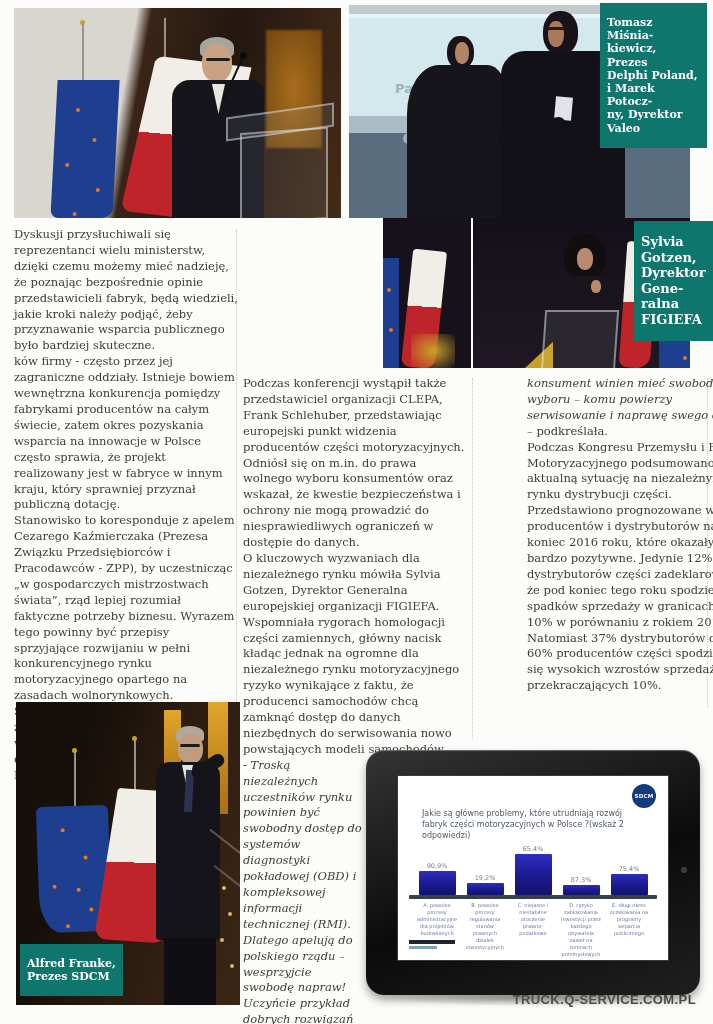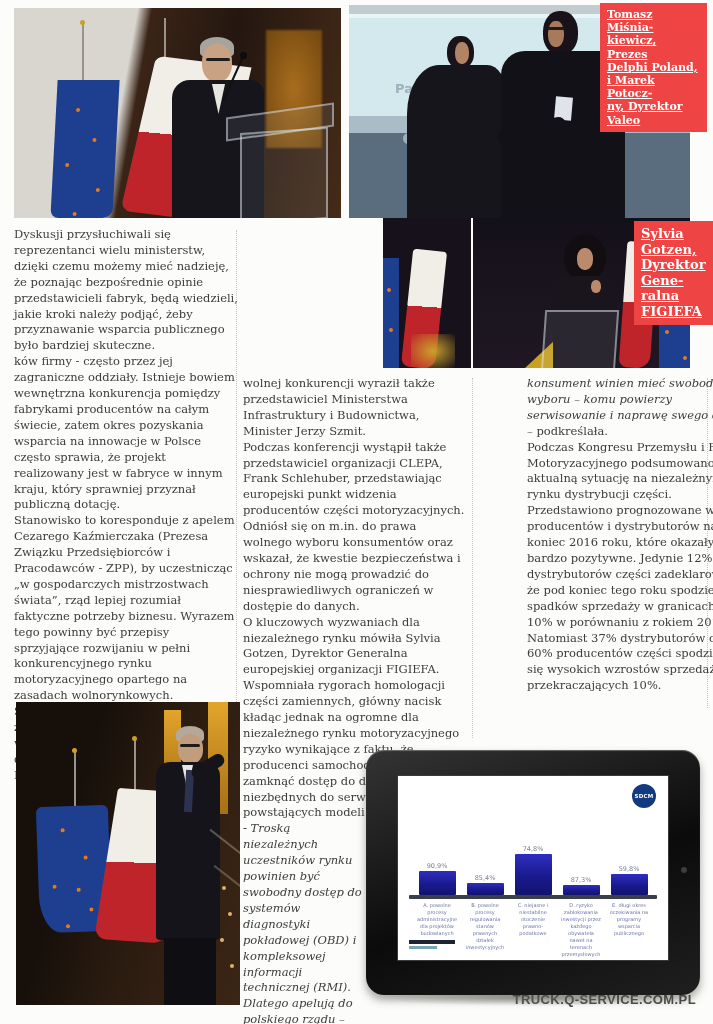--- a/index.html
+++ b/index.html
@@ -22,22 +22,22 @@
   .stars{position:absolute;width:4px;height:4px;border-radius:50%;background:#e07b20;}
   .pole{position:absolute;width:2px;background:#9a938a;}
   .finial{position:absolute;width:5px;height:5px;border-radius:50%;background:#caa02a;}
   
   .head{position:absolute;border-radius:46%;}
   .suit{position:absolute;background:#16151b;}
   .glasses{position:absolute;height:3px;background:#1c1c1c;border-radius:2px;}
   
   .glass{position:absolute;border:2px solid rgba(225,232,240,.5);background:rgba(190,205,220,.10);}
   
-  .cap{position:absolute;background:#ef4444;color:#fff;font:bold 11px/1.2 "DejaVu Serif",serif;
-       padding:5px 7px;white-space:pre-line;z-index:5;text-decoration:underline;}
+  .cap{position:absolute;background:#0f766e;color:#fff;font:bold 11px/1.2 "DejaVu Serif",serif;
+       padding:13px 7px;white-space:pre-line;z-index:5;}
   .cap-fold{clip-path:polygon(0 34%,24% 0,100% 0,100% 100%,0 100%);padding-top:9px;}
   
   .col{position:absolute;font-size:11.5px;line-height:15.9px;text-align:left;}
   .col p{margin:0;}
   .col .quote{font-style:italic;}
   .heading{font-weight:bold;margin-top:14px !important;margin-bottom:2px !important;letter-spacing:.2px;}
   .sep{position:absolute;border-left:1px dotted #c6c6c2;width:0;}
   
   .tablet{position:absolute;left:366px;top:750px;width:334px;height:245px;border-radius:18px;
           background:linear-gradient(160deg,#343434,#0b0b0b 55%,#1f1f1f);
@@ -153,21 +153,20 @@
   <div class="sep" style="left:707px;top:378px;height:330px;"></div>
 
   <div class="col" style="left:14px;top:227px;width:224px;">
     <p>Dyskusji przysłuchiwali się reprezentanci wielu ministerstw, dzięki czemu możemy mieć nadzieję, że poznając bezpośrednie opinie przedstawicieli fabryk, będą wiedzieli, jakie kroki należy podjąć, żeby przyznawanie wsparcia publicznego było bardziej skuteczne.</p>
     <p>ków firmy - często przez jej zagraniczne oddziały. Istnieje bowiem wewnętrzna konkurencja pomiędzy fabrykami producentów na całym świecie, zatem okres pozyskania wsparcia na innowacje w Polsce często sprawia, że projekt realizowany jest w fabryce w innym kraju, który sprawniej przyznał publiczną dotację.</p>
     <p>Stanowisko to koresponduje z apelem Cezarego Kaźmierczaka (Prezesa Związku Przedsiębiorców i Pracodawców - ZPP), by uczestnicząc „w gospodarczych mistrzostwach świata”, rząd lepiej rozumiał faktyczne potrzeby biznesu. Wyrazem tego powinny być przepisy sprzyjające rozwijaniu w pełni konkurencyjnego rynku motoryzacyjnego opartego na zasadach wolnorynkowych.</p>
     <p>Swoje stanowisko w kwestii potrzeb zmian uwzględniających punkt widzenia branży motoryzacyjnej dotyczący funkcjonowania Stacji Kontroli Pojazdów oraz wsparcia</p>
   </div>
 
   <div class="col" style="left:243px;top:376px;width:226px;">
-    <p>wolnej konkurencji wyraził także przedstawiciel Ministerstwa Infrastruktury i Budownictwa, Minister Jerzy Szmit.</p>
     <p>Podczas konferencji wystąpił także przedstawiciel organizacji CLEPA, Frank Schlehuber, przedstawiając europejski punkt widzenia producentów części motoryzacyjnych. Odniósł się on m.in. do prawa wolnego wyboru konsumentów oraz wskazał, że kwestie bezpieczeństwa i ochrony nie mogą prowadzić do niesprawiedliwych ograniczeń w dostępie do danych.</p>
     <p>O kluczowych wyzwaniach dla niezależnego rynku mówiła Sylvia Gotzen, Dyrektor Generalna europejskiej organizacji FIGIEFA. Wspomniała rygorach homologacji części zamiennych, główny nacisk kładąc jednak na ogromne dla niezależnego rynku motoryzacyjnego ryzyko wynikające z faktu, że producenci samochodów chcą zamknąć dostęp do danych niezbędnych do serwisowania nowo powstających modeli samochodów.</p>
     <p class="quote" style="width:120px;">- Troską niezależnych uczestników rynku powinien być swobodny dostęp do systemów diagnostyki pokładowej (OBD) i kompleksowej informacji technicznej (RMI). Dlatego apelują do polskiego rządu – wesprzyjcie swobodę napraw! Uczyńcie przykład dobrych rozwiązań legislacyjnych, wszak każdy</p>
   </div>
 
   <div class="col" style="left:479px;top:376px;width:226px;margin-left:48px;">
     <p><span class="quote">konsument winien mieć swobodę wyboru – komu powierzy serwisowanie i naprawę swego dobra – </span><span>podkreślała.</span></p>
     <p>Podczas Kongresu Przemysłu i Rynku Motoryzacyjnego podsumowano aktualną sytuację na niezależnym rynku dystrybucji części. Przedstawiono prognozowane wyniki producentów i dystrybutorów na koniec 2016 roku, które okazały się bardzo pozytywne. Jedynie 12% dystrybutorów części zadeklarowało, że pod koniec tego roku spodziewa się spadków sprzedaży w granicach do 10% w porównaniu z rokiem 2015. Natomiast 37% dystrybutorów oraz aż 60% producentów części spodziewa się wysokich wzrostów sprzedaży przekraczających 10%.</p>
   </div>
 
@@ -186,47 +185,50 @@
     <div class="head" style="left:162px;top:32px;width:25px;height:30px;background:#c29d7d;"></div>
     <div class="glasses" style="left:164px;top:42px;width:20px;"></div>
     <div class="suit" style="left:140px;top:60px;width:64px;height:178px;border-radius:14px 14px 4px 4px;background:#15141a;"></div>
     <div class="abs" style="left:166px;top:63px;width:11px;height:26px;background:#e8e6e0;clip-path:polygon(0 0,100% 0,50% 100%);"></div>
     <div class="abs" style="left:169px;top:68px;width:8px;height:42px;background:#2c3350;transform:rotate(3deg);"></div>
     <div class="suit" style="left:174px;top:58px;width:36px;height:13px;transform:rotate(-32deg);border-radius:7px;background:#15141a;"></div>
     <div class="suit" style="left:148px;top:236px;width:52px;height:67px;background:#0f0f13;"></div>
     <div class="abs" style="left:186px;top:150px;width:76px;height:2px;background:rgba(220,200,170,.35);transform:rotate(38deg);"></div>
     <div class="abs" style="left:190px;top:186px;width:76px;height:2px;background:rgba(220,200,170,.3);transform:rotate(38deg);"></div>
     <div class="stars" style="left:206px;top:184px;background:#e0b36a;box-shadow:6px 26px 0 #e0b36a,-2px 52px 0 #e0b36a,8px 78px 0 #e0b36a;"></div>
+    <div class="cap" style="left:4px;top:242px;">Alfred Franke,
+Prezes SDCM</div>
   </div>
 
   <div class="tab-shadow"></div>
   <div class="tablet">
     <div class="tab-cam"></div>
     <div class="tab-screen">
       <div class="slide-logo">SDCM</div>
+      <div class="slide-title">Jakie są główne problemy, które utrudniają rozwój fabryk części motoryzacyjnych w Polsce ?(wskaż 2 odpowiedzi)</div>
       <div class="chart-area">
         <div class="bars-row">
             <div class="bar-group">
               <div class="bar-value">90,9%</div>
               <div class="bar" style="height: 23.87px;"></div>
             </div>
             <div class="bar-group">
-              <div class="bar-value">85,4%</div>
+              <div class="bar-value">19,2%</div>
               <div class="bar" style="height: 11.904px;"></div>
             </div>
             <div class="bar-group">
-              <div class="bar-value">74,8%</div>
+              <div class="bar-value">65,4%</div>
               <div class="bar" style="height: 40.548px;"></div>
             </div>
             <div class="bar-group">
               <div class="bar-value">87,3%</div>
               <div class="bar" style="height: 9.548px;"></div>
             </div>
             <div class="bar-group">
-              <div class="bar-value">59,8%</div>
+              <div class="bar-value">75,4%</div>
               <div class="bar" style="height: 21.452px;"></div>
             </div>
           </div>
         <div class="axis"></div>
         <div class="cats-row">
             <div class="bar-cat">A. powolne procesy administracyjne dla projektów budowlanych</div>
             <div class="bar-cat">B. powolne procesy regulowania stanów prawnych działek inwestycyjnych</div>
             <div class="bar-cat">C. niejasne i niestabilne otoczenie prawno-podatkowe</div>
             <div class="bar-cat">D. ryzyko zablokowania inwestycji przez każdego obywatela nawet na terenach przemysłowych</div>
             <div class="bar-cat">E. długi okres oczekiwania na programy wsparcia publicznego</div>

